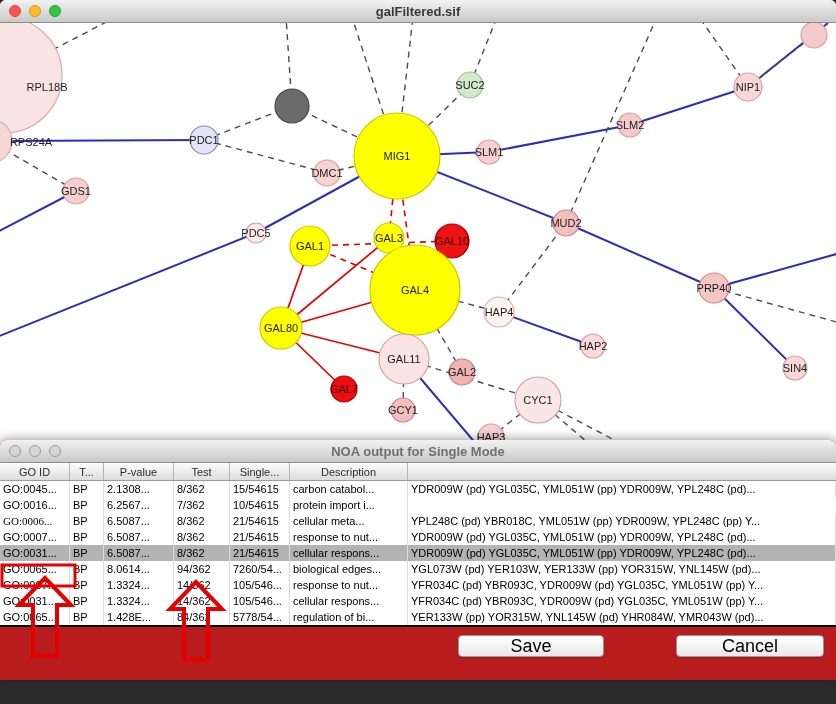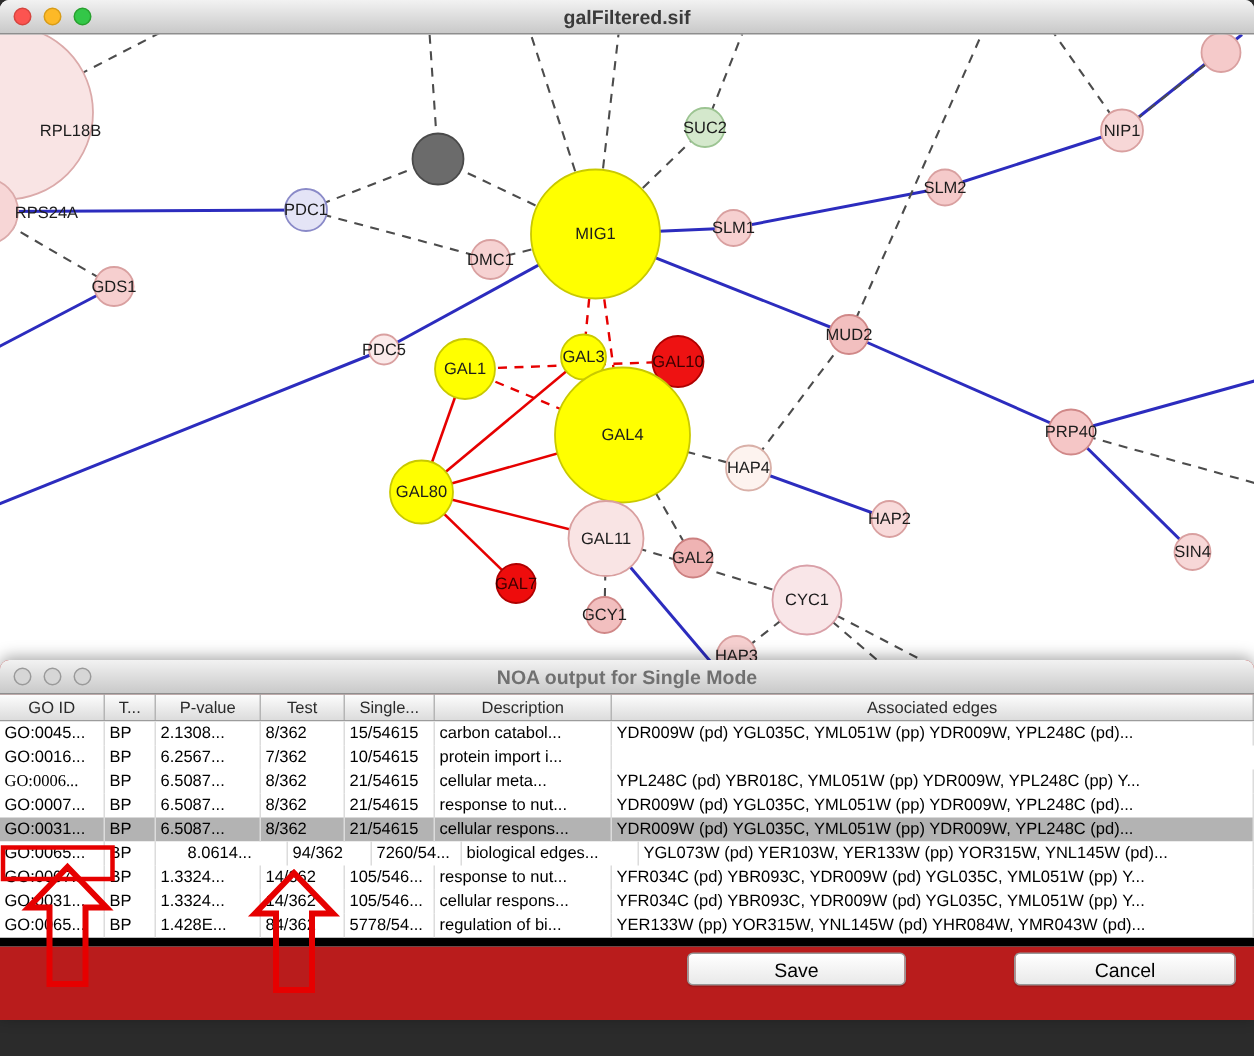--- a/index.html
+++ b/index.html
@@ -20,39 +20,39 @@
   .titlebar.inactive .title{color:#707070;}
   .lights{position:absolute;left:9px;top:5px;display:flex;gap:8px;}
   .light{width:12px;height:12px;border-radius:50%;display:inline-block;box-sizing:border-box;}
   .light.red{background:#fc5450;border:1px solid #d6453f;}
   .light.yellow{background:#fdb927;border:1px solid #d89c17;}
   .light.green{background:#33c748;border:1px solid #28a12f;}
   .light.inactive{background:#d6d6d6;border:1px solid #9a9a9a;}
   .canvas{display:block;background:#ffffff;}
   .canvas text{font-family:"Liberation Sans",sans-serif;}
 
-  .table{background:#fff;border-bottom:6px solid #000000;}
+  .table{background:#fff;border-bottom:2px solid #000000;}
   .thead{
     display:flex;height:17px;font-size:11px;color:#2b2b2b;
     background:linear-gradient(#fdfdfd,#dcdcdc);border-bottom:1px solid #9c9c9c;
   }
   .th{
     display:flex;align-items:center;justify-content:center;
     overflow:hidden;white-space:nowrap;border-right:1px solid #b5b5b5;box-sizing:border-box;
   }
   .trow{display:flex;height:16px;font-size:11px;color:#000;background:#fff;align-items:stretch;}
   .trow.selected{background:#b3b3b3;}
   .td{
     display:flex;align-items:center;padding:0 3px;overflow:hidden;white-space:nowrap;
     border-right:1px solid #dcdcdc;box-sizing:border-box;
   }
   .mac-btn{
     position:absolute;height:22px;border:1px solid #979797;border-radius:4px;
     background:linear-gradient(#ffffff,#e9e9e9);
-    font-family:"Liberation Sans",sans-serif;font-size:13px;color:#000;
+    font-family:"Liberation Sans",sans-serif;font-size:18px;color:#000;
     display:flex;align-items:center;justify-content:center;
     box-shadow:0 1px 1px rgba(0,0,0,.18);cursor:default;
   }
   .mac-btn.save{left:458px;top:195px;width:146px;}
   .mac-btn.cancel{left:676px;top:195px;width:148px;}
   .annotations{position:absolute;left:0;top:0;pointer-events:none;}
 </style>
 </head>
 <body>
 
@@ -244,21 +244,20 @@
     <span class="title">NOA output for Single Mode</span>
   </div>
   <div class="table">
     <div class="thead">
         <div class="th" style="width: 70px; flex: 0 0 70px;">GO ID</div>
         <div class="th" style="width: 34px; flex: 0 0 34px;">T...</div>
         <div class="th" style="width: 70px; flex: 0 0 70px;">P-value</div>
         <div class="th" style="width: 56px; flex: 0 0 56px;">Test</div>
         <div class="th" style="width: 60px; flex: 0 0 60px;">Single...</div>
         <div class="th" style="width: 118px; flex: 0 0 118px;">Description</div>
-        <div class="th" style="flex: 1 1 0%;">Associated edges</div>
       </div>
     <div class="tbody">
         <div class="trow">
           <div class="td" style="width: 70px; flex: 0 0 70px;">GO:0045...</div>
           <div class="td" style="width: 34px; flex: 0 0 34px;">BP</div>
           <div class="td" style="width: 70px; flex: 0 0 70px;">2.1308...</div>
           <div class="td" style="width: 56px; flex: 0 0 56px;">8/362</div>
           <div class="td" style="width: 60px; flex: 0 0 60px;">15/54615</div>
           <div class="td" style="width: 118px; flex: 0 0 118px;">carbon catabol...</div>
           <div class="td" style="flex: 1 1 0%;">YDR009W (pd) YGL035C, YML051W (pp) YDR009W, YPL248C (pd)...</div>
@@ -294,21 +293,21 @@
           <div class="td" style="width: 34px; flex: 0 0 34px;">BP</div>
           <div class="td" style="width: 70px; flex: 0 0 70px;">6.5087...</div>
           <div class="td" style="width: 56px; flex: 0 0 56px;">8/362</div>
           <div class="td" style="width: 60px; flex: 0 0 60px;">21/54615</div>
           <div class="td" style="width: 118px; flex: 0 0 118px;">cellular respons...</div>
           <div class="td" style="flex: 1 1 0%;">YDR009W (pd) YGL035C, YML051W (pp) YDR009W, YPL248C (pd)...</div>
         </div>
         <div class="trow">
           <div class="td" style="width: 70px; flex: 0 0 70px;">GO:0065...</div>
           <div class="td" style="width: 34px; flex: 0 0 34px;">BP</div>
-          <div class="td" style="width: 70px; flex: 0 0 70px; margin-left: 18px;">8.0614...</div>
+          <div class="td" style="width: 70px; flex: 0 0 70px;">8.0614...</div>
           <div class="td" style="width: 56px; flex: 0 0 56px;">94/362</div>
           <div class="td" style="width: 60px; flex: 0 0 60px;">7260/54...</div>
           <div class="td" style="width: 118px; flex: 0 0 118px;">biological edges...</div>
           <div class="td" style="flex: 1 1 0%;">YGL073W (pd) YER103W, YER133W (pp) YOR315W, YNL145W (pd)...</div>
         </div>
         <div class="trow">
           <div class="td" style="width: 70px; flex: 0 0 70px;">GO:0007...</div>
           <div class="td" style="width: 34px; flex: 0 0 34px;">BP</div>
           <div class="td" style="width: 70px; flex: 0 0 70px;">1.3324...</div>
           <div class="td" style="width: 56px; flex: 0 0 56px;">14/362</div>

